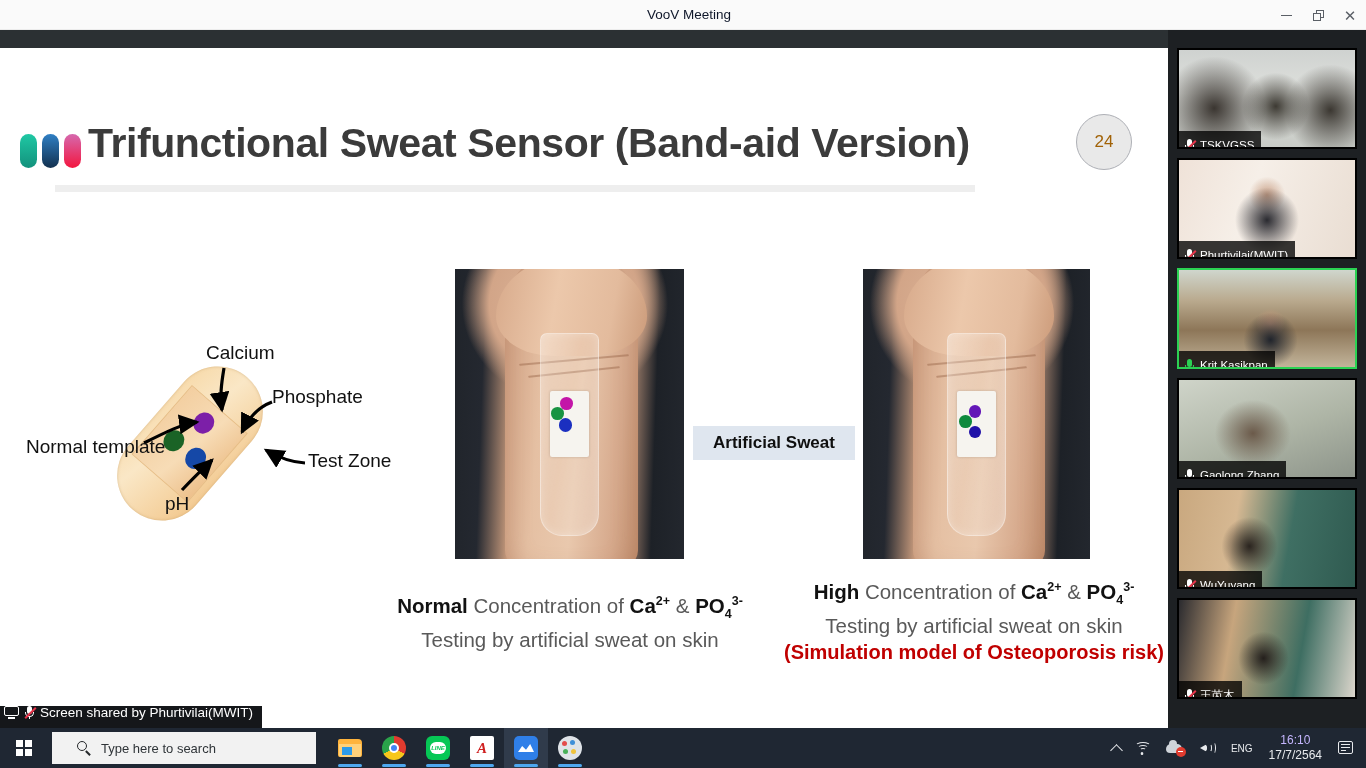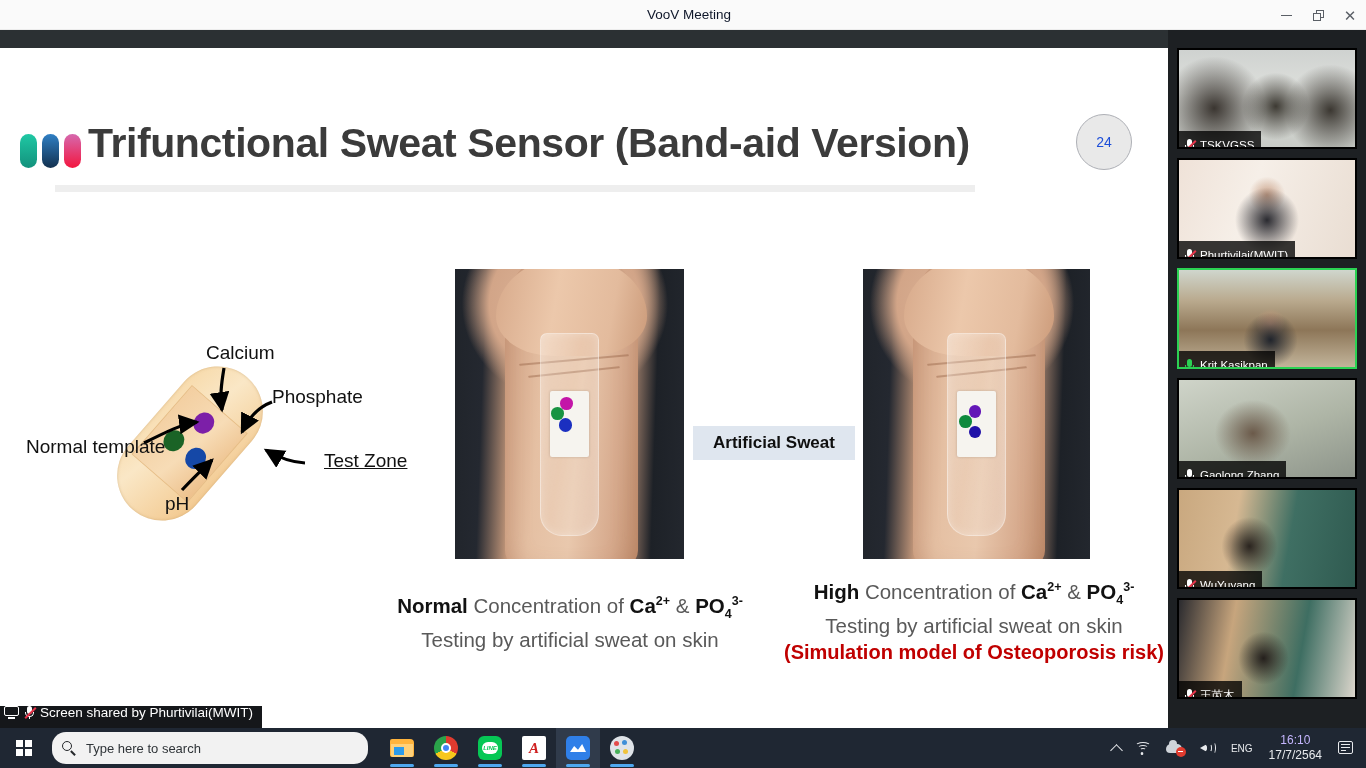--- a/index.html
+++ b/index.html
@@ -60,21 +60,21 @@
     letter-spacing: -0.4px; white-space: nowrap;
   }
   .title-rule {
     position: absolute; left: 55px; top: 137px; width: 920px; height: 7px;
     background: #eeeeee;
   }
   .slide-number {
     position: absolute; left: 1076px; top: 66px; width: 56px; height: 56px;
     border-radius: 50%; background: #e9e9e9; border: 1px solid #aeb0b6;
     display: flex; align-items: center; justify-content: center;
-    font-size: 14px; color: #1d4ed8;
+    font-size: 17px; color: #a16207;
   }
 
   
   .diagram { position: absolute; left: 10px; top: 280px; width: 420px; height: 220px; }
   .bandaid-wrap {
     position: absolute; left: 135px; top: 28px; width: 90px; height: 175px;
     transform: rotate(41deg);
   }
   .bandaid {
     position: absolute; inset: 0; border-radius: 45px;
@@ -88,21 +88,21 @@
   }
   .dot { position: absolute; border-radius: 50%; }
   .dot.calcium  { left: 32px; top: 52px; width: 20px; height: 22px; background: #7c1fa8; }
   .dot.phosphate{ left: 49px; top: 84px; width: 20px; height: 22px; background: #1548a7; }
   .dot.ph       { left: 21px; top: 85px; width: 20px; height: 22px; background: #1a6326; }
 
   .dlabel { position: absolute; font-size: 19px; color: #111; white-space: nowrap; }
   .dlabel.calcium   { left: 196px; top: 14px; }
   .dlabel.phosphate { left: 262px; top: 58px; }
   .dlabel.plastic   { left: 16px; top: 108px; }
-  .dlabel.testzone  { left: 314px; top: 122px; text-decoration: underline; }
+  .dlabel.testzone  { left: 298px; top: 122px; }
   .dlabel.ph        { left: 155px; top: 165px; }
   .arrow-svg { position: absolute; left: 0; top: 0; width: 420px; height: 220px; pointer-events: none; }
 
   
   .photo {
     position: absolute; overflow: hidden;
     background: #c79c86;
   }
   .photo.left  { left: 455px; top: 221px; width: 229px; height: 290px; }
   .photo.right { left: 863px; top: 221px; width: 227px; height: 290px; }
@@ -246,22 +246,22 @@
     background: #1f2733; display: flex; align-items: center;
   }
   .start-btn { width: 48px; height: 40px; display: flex; align-items: center; justify-content: center; }
   .win-logo { position: relative; width: 17px; height: 17px; }
   .win-logo i { position: absolute; width: 7.6px; height: 7.6px; background: #fff; }
   .win-logo i:nth-child(1) { left: 0; top: 0; }
   .win-logo i:nth-child(2) { left: 9.2px; top: 0; }
   .win-logo i:nth-child(3) { left: 0; top: 9.2px; }
   .win-logo i:nth-child(4) { left: 9.2px; top: 9.2px; }
   .search-box {
-    width: 316px; height: 32px; background: #f2f2f2; margin-left: 4px;
-    display: flex; align-items: center; gap: 10px; padding: 0 10px; border-radius: 14px;
+    width: 264px; height: 32px; background: #f2f2f2; margin-left: 4px;
+    display: flex; align-items: center; gap: 10px; padding: 0 25px;
   }
   .search-icon { position: relative; width: 14px; height: 14px; flex: 0 0 auto; }
   .search-icon .ring { position: absolute; left: 0; top: 0; width: 10px; height: 10px; border: 1.6px solid #25282b; border-radius: 50%; }
   .search-icon .handle { position: absolute; left: 9px; top: 9px; width: 6px; height: 1.6px; background: #25282b; transform: rotate(45deg); transform-origin: left center; }
   .search-text { font-size: 13px; color: #2f3438; }
   .tb-icons { display: flex; align-items: center; margin-left: 12px; height: 40px; }
   .tb-item {
     width: 44px; height: 40px; display: flex; align-items: center; justify-content: center;
     position: relative;
   }

